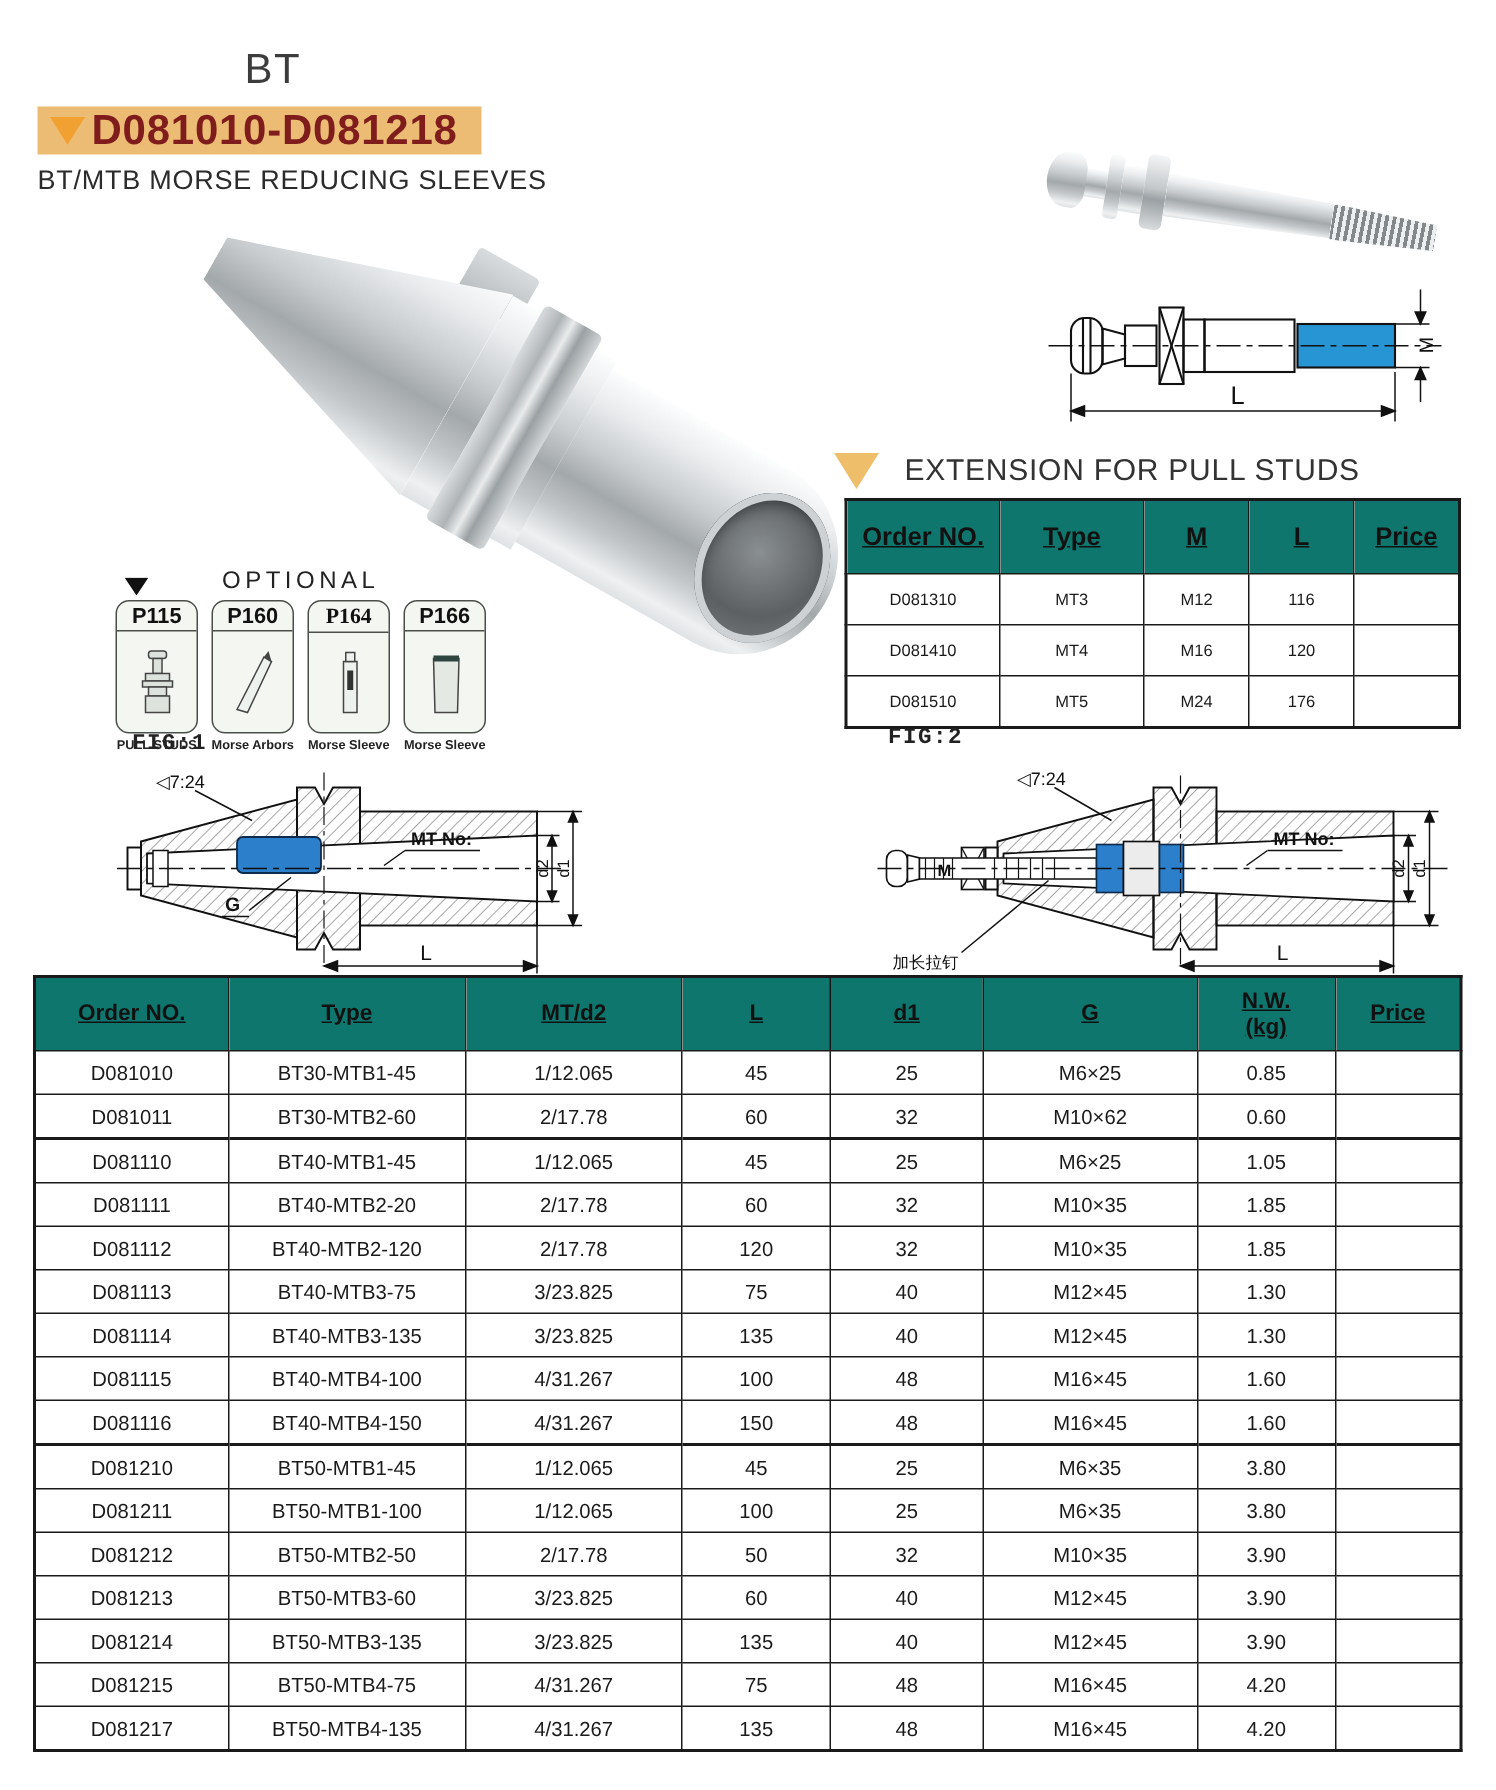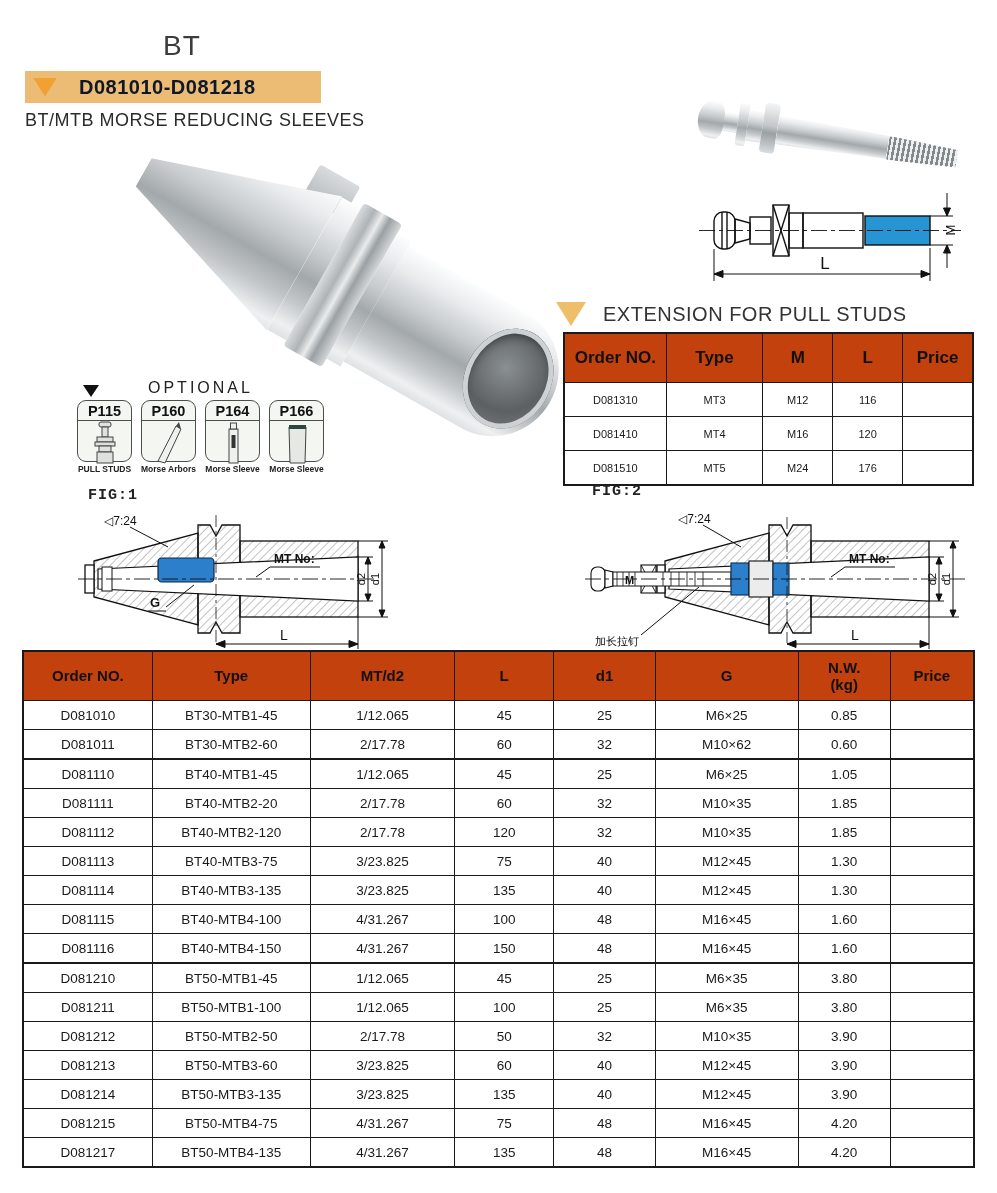--- a/index.html
+++ b/index.html
@@ -4,21 +4,21 @@
 <style>
   html,body{margin:0;padding:0;background:#fff;}
   .page{position:relative;width:997px;height:1193px;background:#fff;overflow:hidden;
         font-family:"Liberation Sans",sans-serif;color:#1a1a1a;}
 
   
   .brand{position:absolute;left:163px;top:30px;font-size:28px;color:#3c3c3c;letter-spacing:1px;}
   .banner{position:absolute;left:25px;top:71px;width:296px;height:32px;background:#ECBC74;
           display:flex;align-items:center;padding-left:8px;box-sizing:border-box;}
   .tri-down{width:24px;height:19px;background:#F0A132;clip-path:polygon(0 0,100% 0,50% 100%);margin-right:4px;}
-  .banner-text{color:#0f172a;font-weight:bold;font-size:20px;letter-spacing:0.5px;margin-left:18px;}
+  .banner-text{color:#7f1d1d;font-weight:bold;font-size:28px;letter-spacing:0.5px;}
   .subtitle{position:absolute;left:25px;top:110px;font-size:18px;color:#2b2b2b;letter-spacing:0.5px;}
 
   
   .metal{background:linear-gradient(180deg,#fcfdfd 0%,#e9ebed 18%,#c7cbce 40%,#a3a8ab 58%,#c2c6c9 75%,#eef0f1 92%,#dfe2e4 100%);}
   .tool-photo{position:absolute;left:105px;top:148px;width:470px;height:290px;}
   .tool-assembly{position:absolute;left:8px;top:60px;width:470px;height:160px;transform:rotate(29.5deg);}
   .t-part{position:absolute;}
   .t-key{left:150px;top:-14px;width:46px;height:36px;background:linear-gradient(180deg,#d9dcde,#b3b8bb);border-radius:3px;}
   .t-cone{left:0;top:0;width:185px;height:160px;clip-path:polygon(0 40%,100% 2%,100% 98%,0 60%);}
   .t-ring1{left:185px;top:4px;width:22px;height:152px;}
@@ -45,39 +45,39 @@
             clip-path:polygon(0 0,100% 14%,100% 86%,0 100%);}
 
   
   .ext-tri{position:absolute;left:556px;top:302px;width:30px;height:24px;background:#EFBE6A;
            clip-path:polygon(0 0,100% 0,50% 100%);}
   .ext-title{position:absolute;left:603px;top:303px;font-size:20px;color:#333;letter-spacing:0.5px;}
 
   
   table{border-collapse:collapse;table-layout:fixed;}
   th,td{border:1.4px solid #1a1a1a;text-align:center;overflow:hidden;white-space:nowrap;}
-  th{background:#c2410c;font-weight:bold;color:#111;}
+  th{background:#0f766e;font-weight:bold;color:#111;text-decoration:underline;}
   .ext-table{position:absolute;left:563px;top:332px;width:411px;border:2px solid #1a1a1a;}
   .ext-table th{height:46px;font-size:17px;}
   .ext-table td{height:31px;font-size:11px;}
   .main-table{position:absolute;left:22px;top:650px;width:953px;border:2.2px solid #1a1a1a;}
   .main-table th{height:46px;font-size:15px;line-height:1.15;}
   .main-table td{height:26px;font-size:13.5px;}
   .main-table tr.group-start td{border-top-width:2.6px;}
 
   .fig-label{position:absolute;font-weight:bold;font-size:15px;color:#222;letter-spacing:1px;
              font-family:"Liberation Mono","DejaVu Sans Mono",monospace;}
 
   
   .opt-tri{position:absolute;left:83px;top:385px;width:16px;height:12px;background:#111;
            clip-path:polygon(0 0,100% 0,50% 100%);}
   .opt-title{position:absolute;left:148px;top:379px;font-size:16px;letter-spacing:3px;color:#222;}
   .opt-row{position:absolute;left:76px;top:400px;display:flex;gap:7px;}
   .opt-card-wrap{width:57px;display:flex;flex-direction:column;align-items:center;}
-  .opt-card{width:55px;height:62px;border:1.6px solid #4a4f4a;border-radius:9px;background:#f4f6f1;
+  .opt-card{width:55px;height:89px;border:1.6px solid #4a4f4a;border-radius:9px;background:#f4f6f1;
             box-sizing:border-box;display:flex;flex-direction:column;align-items:center;}
   .opt-code{width:100%;text-align:center;font-size:14.5px;font-weight:bold;color:#111;
             border-bottom:1.4px solid #4a4f4a;padding:2px 0 1px;}
   .opt-icon{flex:1;display:flex;align-items:center;justify-content:center;}
   .opt-label{margin-top:2px;font-size:8.5px;font-weight:bold;color:#222;white-space:nowrap;text-align:center;}
 
   
   .svg-abs{position:absolute;}
   svg text{font-family:"Liberation Sans",sans-serif;fill:#111;}
 </style>
@@ -230,21 +230,21 @@
     </div>
     <div class="opt-card-wrap">
       <div class="opt-card">
         <div class="opt-icon" style="order:2;">
           <svg width="36" height="44" viewBox="0 0 36 44">
             <rect x="14" y="8" width="9" height="34" fill="#eef2ee" stroke="#444" stroke-width="1"></rect>
             <rect x="15.5" y="2" width="6" height="6" fill="#eef2ee" stroke="#444" stroke-width="1"></rect>
             <rect x="16.5" y="14" width="4" height="13" fill="#333"></rect>
           </svg>
         </div>
-        <div class="opt-code" style="order:1;">P164</div>
+        <div class="opt-code" style="order:1;font-family:Liberation Serif, serif;">P164</div>
       </div>
       <div class="opt-label">Morse Sleeve</div>
     </div>
     <div class="opt-card-wrap">
       <div class="opt-card">
         <div class="opt-code">P166</div>
         <div class="opt-icon">
           <svg width="36" height="44" viewBox="0 0 36 44">
             <polygon points="10,6 27,6 26,42 11,42" fill="#e4e9e4" stroke="#444" stroke-width="1"></polygon>
             <rect x="10" y="4" width="17" height="4" fill="#2f4540"></rect>

